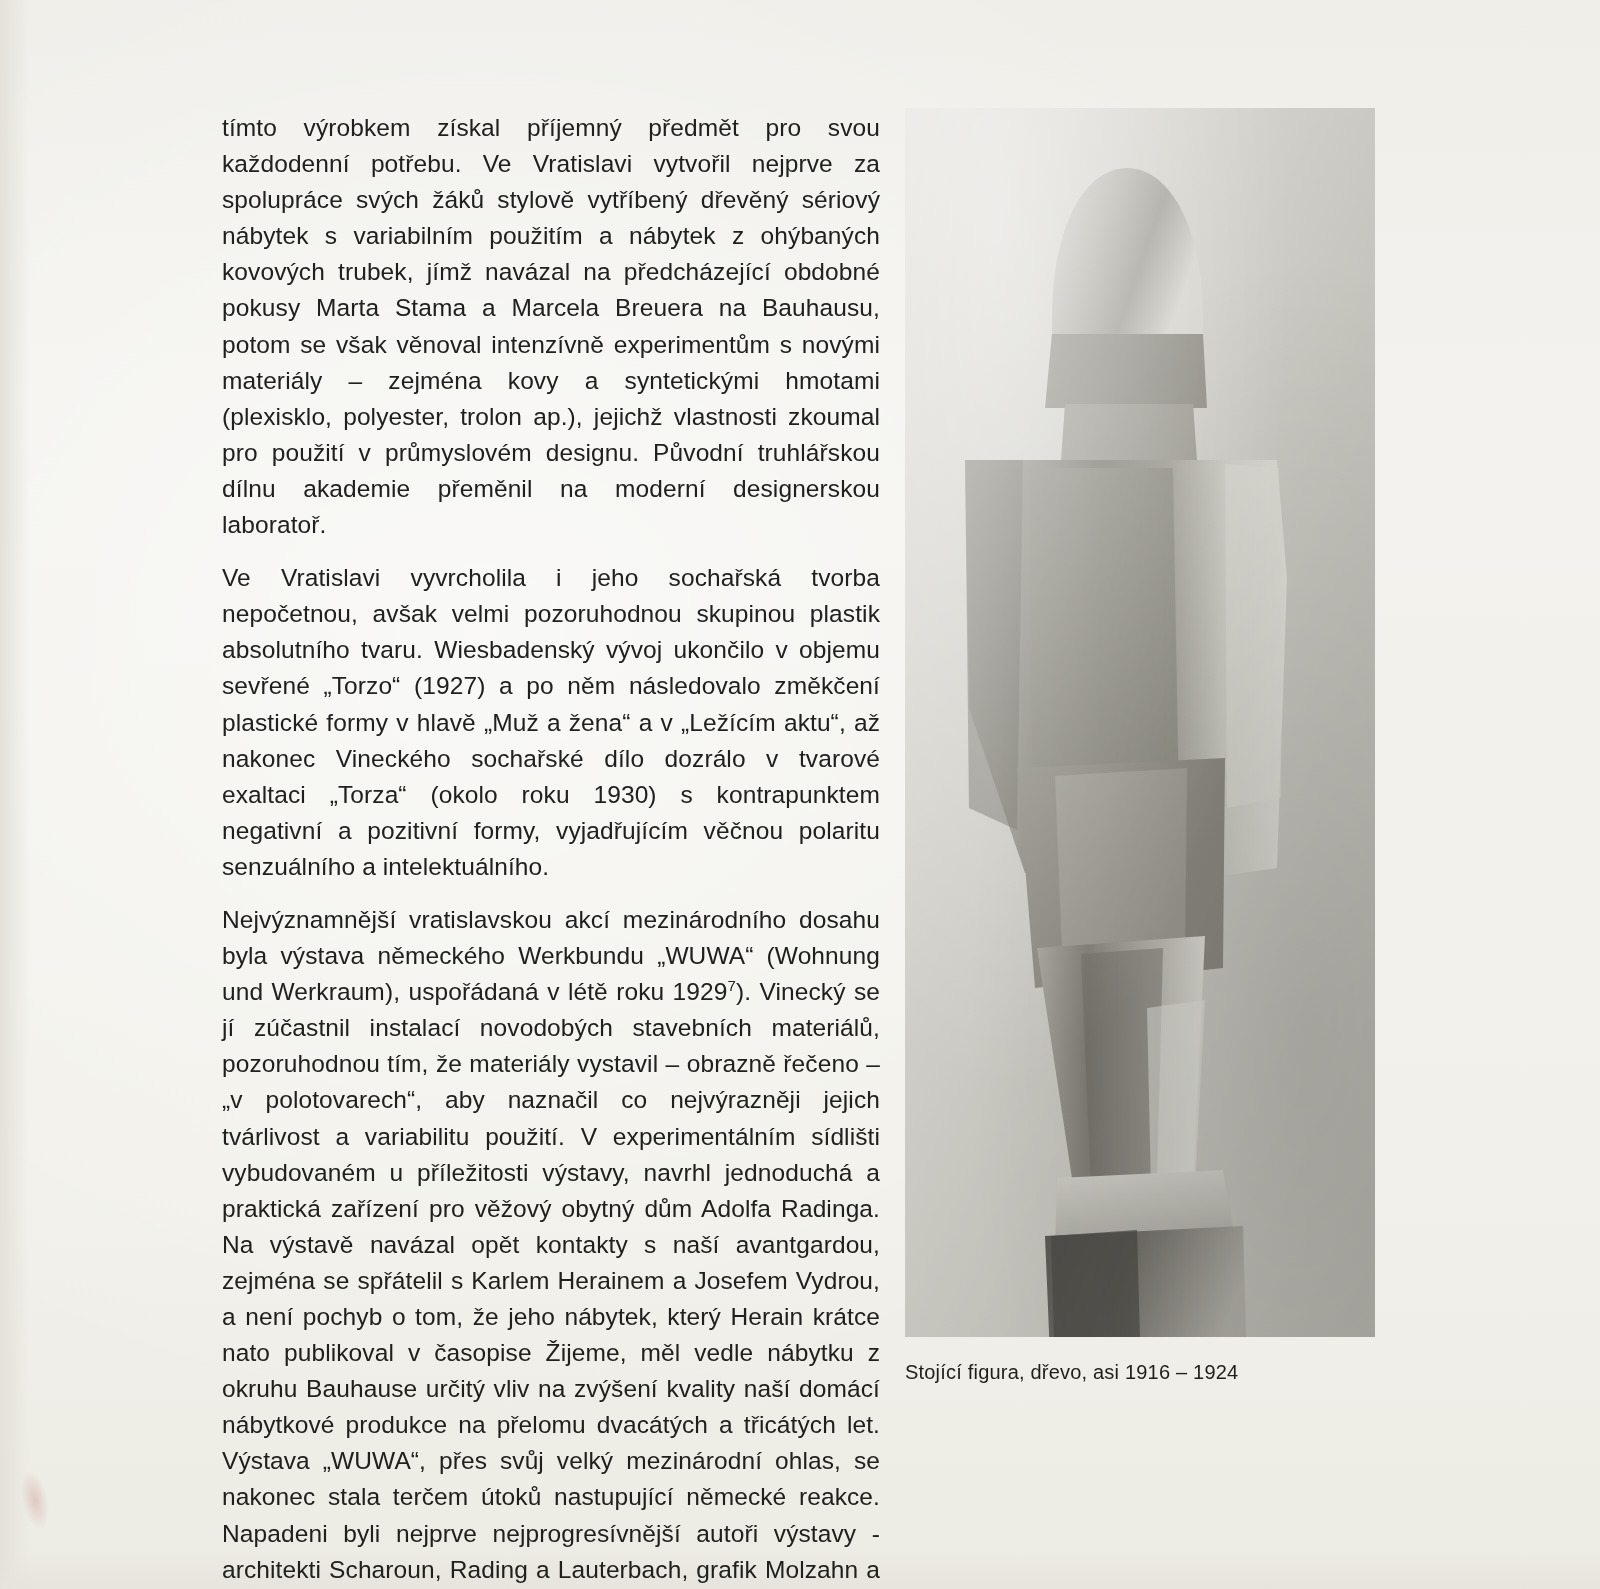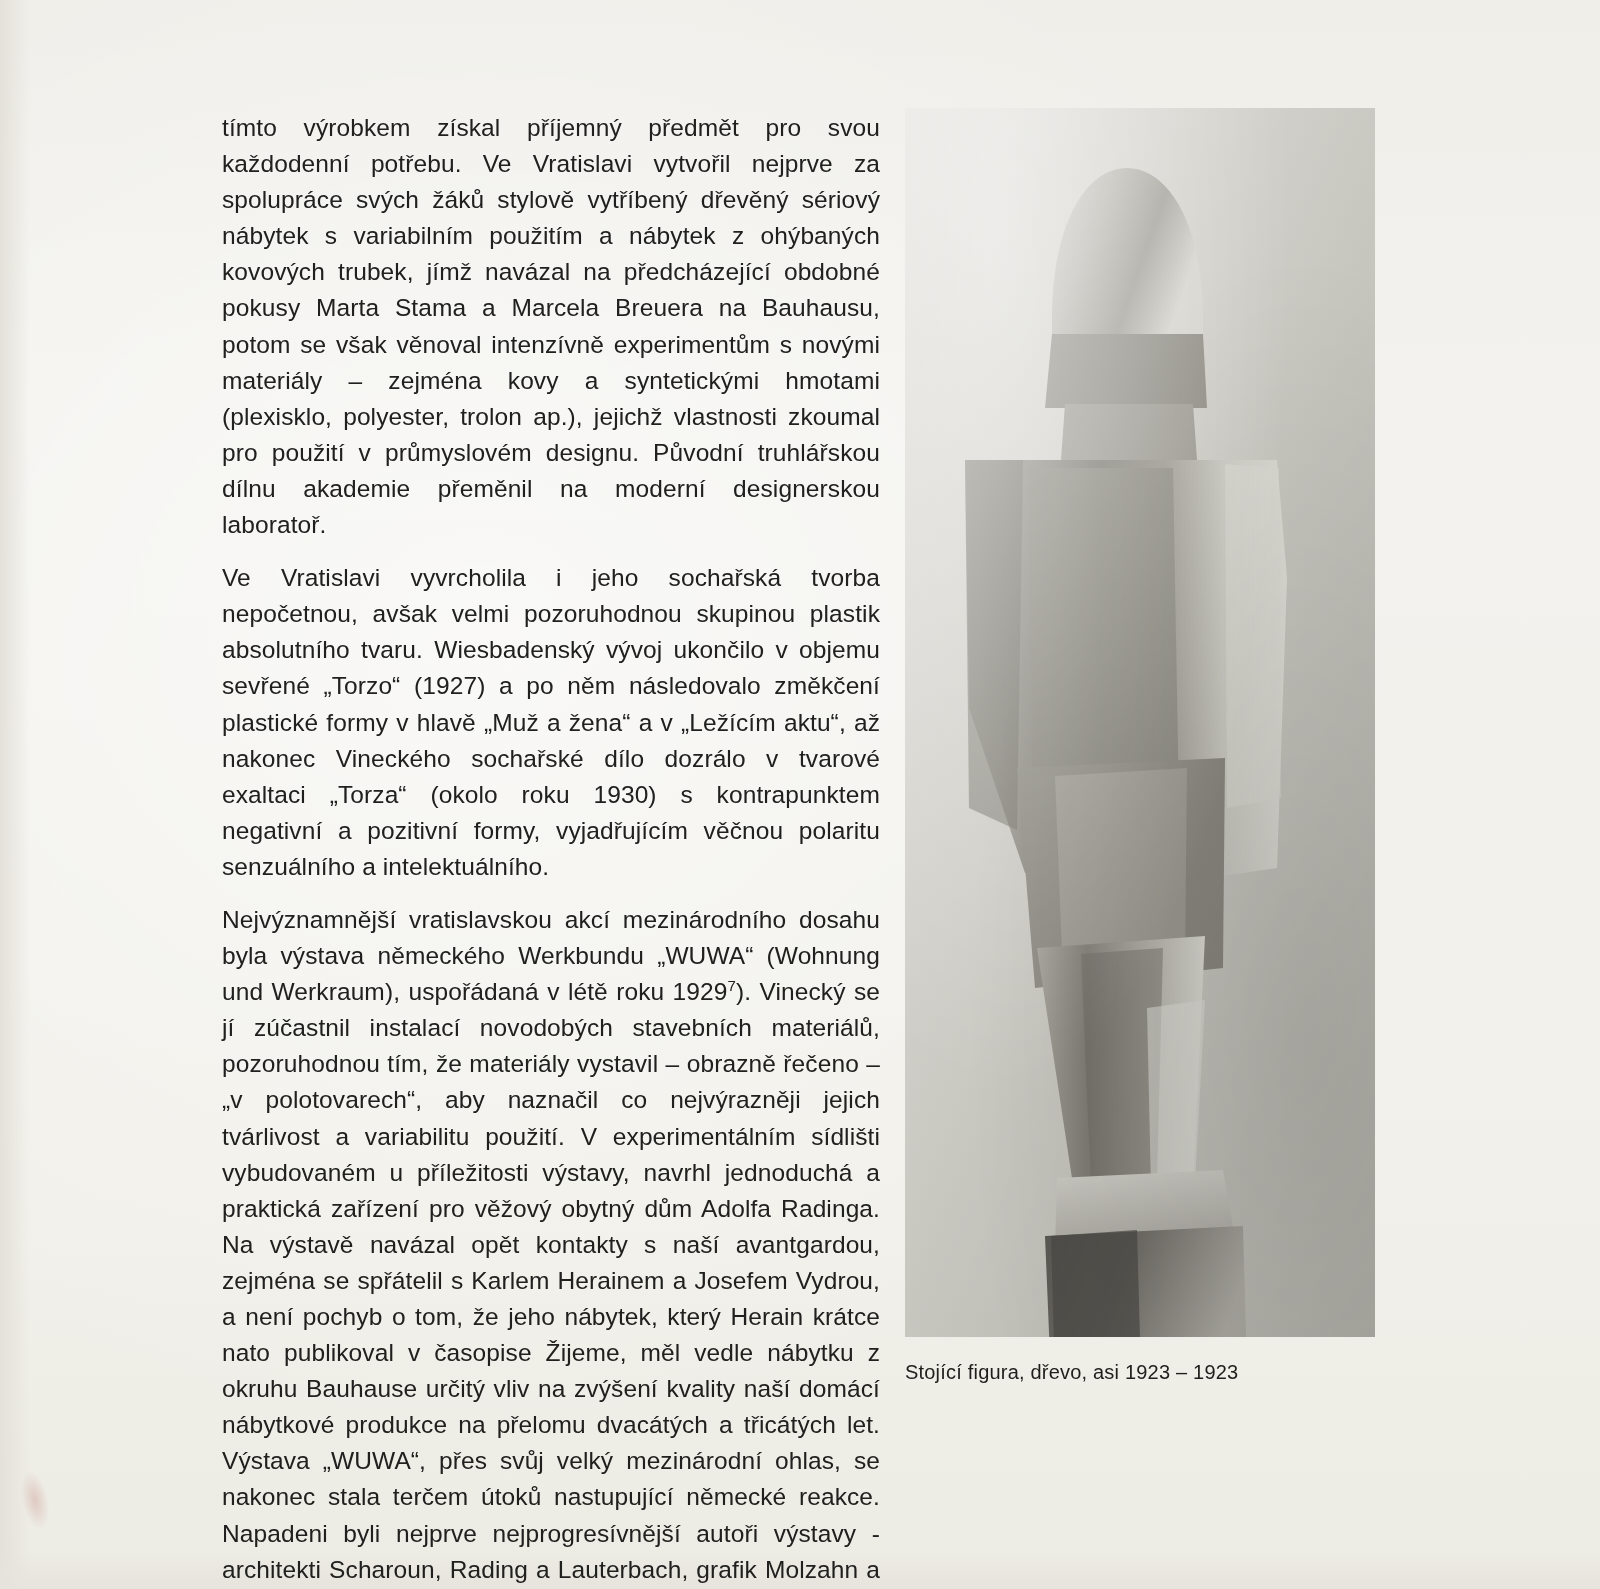--- a/index.html
+++ b/index.html
@@ -186,15 +186,15 @@
 
         <path d="M152 1070 L318 1062 L330 1130 L150 1140 Z" fill="url(#plinthG)"></path>
 
         <path d="M140 1128 L338 1118 L342 1262 L146 1272 Z" fill="url(#baseG)"></path>
         <path d="M146 1128 L232 1122 L236 1266 L150 1272 Z" fill="#4f4d48" opacity="0.7"></path>
 
         <ellipse cx="250" cy="1268" rx="150" ry="22" fill="#6a685f" opacity="0.25"></ellipse>
       </svg>
       <div class="photo-grain"></div>
     </div>
-    <figcaption class="caption">Stojící figura, dřevo, asi 1923 – 1923</figcaption>
+    <figcaption class="caption">Stojící figura, dřevo, asi 1916 – 1924</figcaption>
   </figure>
 </div>
 
 </body></html>

